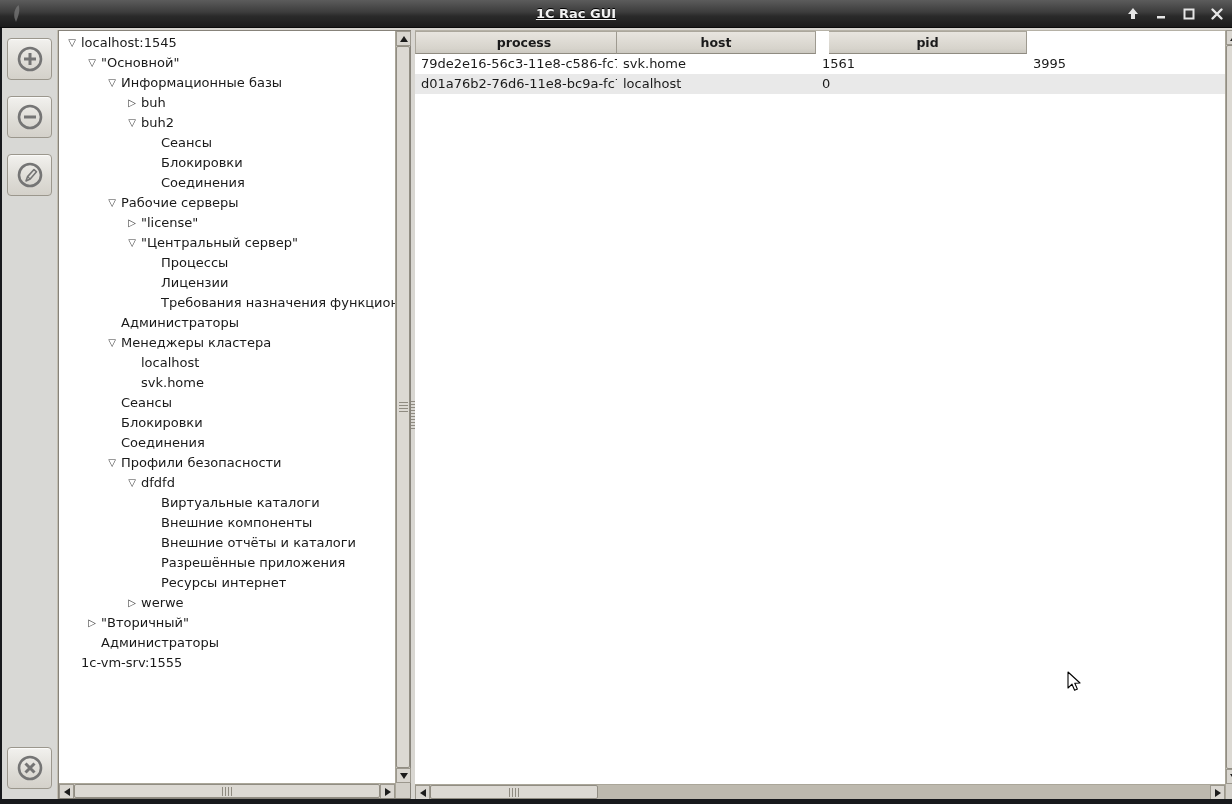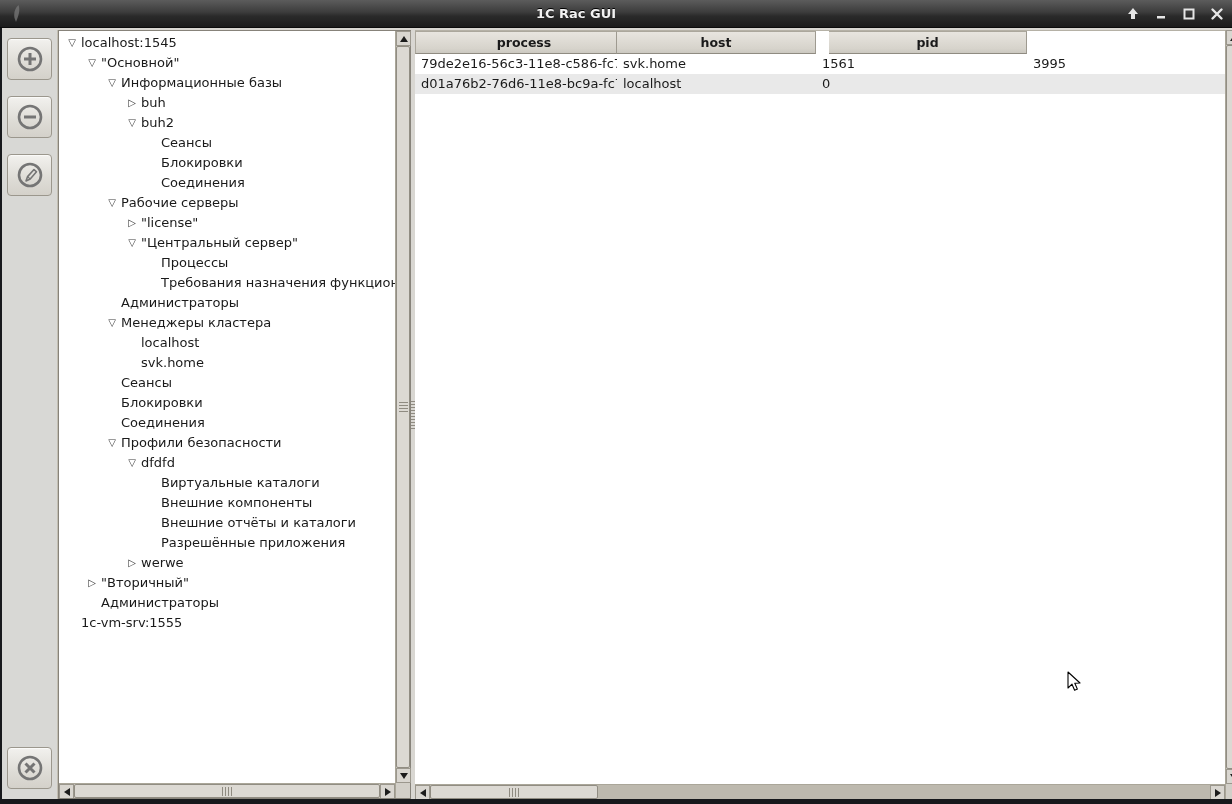--- a/index.html
+++ b/index.html
@@ -8,21 +8,21 @@
 
   .window { position:relative; width:1232px; height:804px; background:#17191c;
             display:flex; flex-direction:column; }
 
   
   .titlebar { height:28px; flex:0 0 28px; display:flex; align-items:center;
     background:linear-gradient(to bottom,#5c5c5c 0%,#3c3c3c 45%,#2a2a2a 60%,#1c1c1c 100%);
     border-bottom:1px solid #0c0c0c; position:relative; }
   .app-icon { width:22px; height:22px; margin-left:6px; opacity:.75; }
   .title-text { position:absolute; left:0; right:80px; text-align:center;
-    color:#f2f2f2; font-weight:bold; font-size:13px; text-shadow:0 -1px 0 #000; }
+    color:#f2f2f2; font-weight:bold; font-size:13px; text-shadow:0 -1px 0 #000;text-decoration:underline; }
   .win-controls { position:absolute; right:6px; top:0; height:28px; display:flex; align-items:center; gap:10px; }
   .win-btn { width:18px; height:18px; display:flex; align-items:center; justify-content:center; cursor:default; }
   .win-btn svg { display:block; }
 
   
   .body-row { flex:1; display:flex; padding:0 4px 5px 2px; background:#17191c; }
   .content { flex:1; display:flex; background:#d9d7d2; padding-top:2px; }
 
   
   .toolbar { width:56px; flex:0 0 56px; background:#d8d8d5; display:flex; flex-direction:column;
@@ -208,20 +208,24 @@
               <div class="tree-row">
                 <span class="tree-arrow" style="margin-left: 66px;">▽</span>
                 <span class="tree-label">"Центральный сервер"</span>
               </div>
               <div class="tree-row">
                 <span class="tree-arrow" style="margin-left: 86px;"></span>
                 <span class="tree-label">Процессы</span>
               </div>
               <div class="tree-row">
                 <span class="tree-arrow" style="margin-left: 86px;"></span>
+                <span class="tree-label">Лицензии</span>
+              </div>
+              <div class="tree-row">
+                <span class="tree-arrow" style="margin-left: 86px;"></span>
                 <span class="tree-label">Требования назначения функциональнос</span>
               </div>
               <div class="tree-row">
                 <span class="tree-arrow" style="margin-left: 46px;"></span>
                 <span class="tree-label">Администраторы</span>
               </div>
               <div class="tree-row">
                 <span class="tree-arrow" style="margin-left: 46px;">▽</span>
                 <span class="tree-label">Менеджеры кластера</span>
               </div>
@@ -261,20 +265,24 @@
                 <span class="tree-arrow" style="margin-left: 86px;"></span>
                 <span class="tree-label">Внешние компоненты</span>
               </div>
               <div class="tree-row">
                 <span class="tree-arrow" style="margin-left: 86px;"></span>
                 <span class="tree-label">Внешние отчёты и каталоги</span>
               </div>
               <div class="tree-row">
                 <span class="tree-arrow" style="margin-left: 86px;"></span>
                 <span class="tree-label">Разрешённые приложения</span>
+              </div>
+              <div class="tree-row">
+                <span class="tree-arrow" style="margin-left: 86px;"></span>
+                <span class="tree-label">Ресурсы интернет</span>
               </div>
               <div class="tree-row">
                 <span class="tree-arrow" style="margin-left: 66px;">▷</span>
                 <span class="tree-label">werwe</span>
               </div>
               <div class="tree-row">
                 <span class="tree-arrow" style="margin-left: 26px;">▷</span>
                 <span class="tree-label">"Вторичный"</span>
               </div>
               <div class="tree-row">

